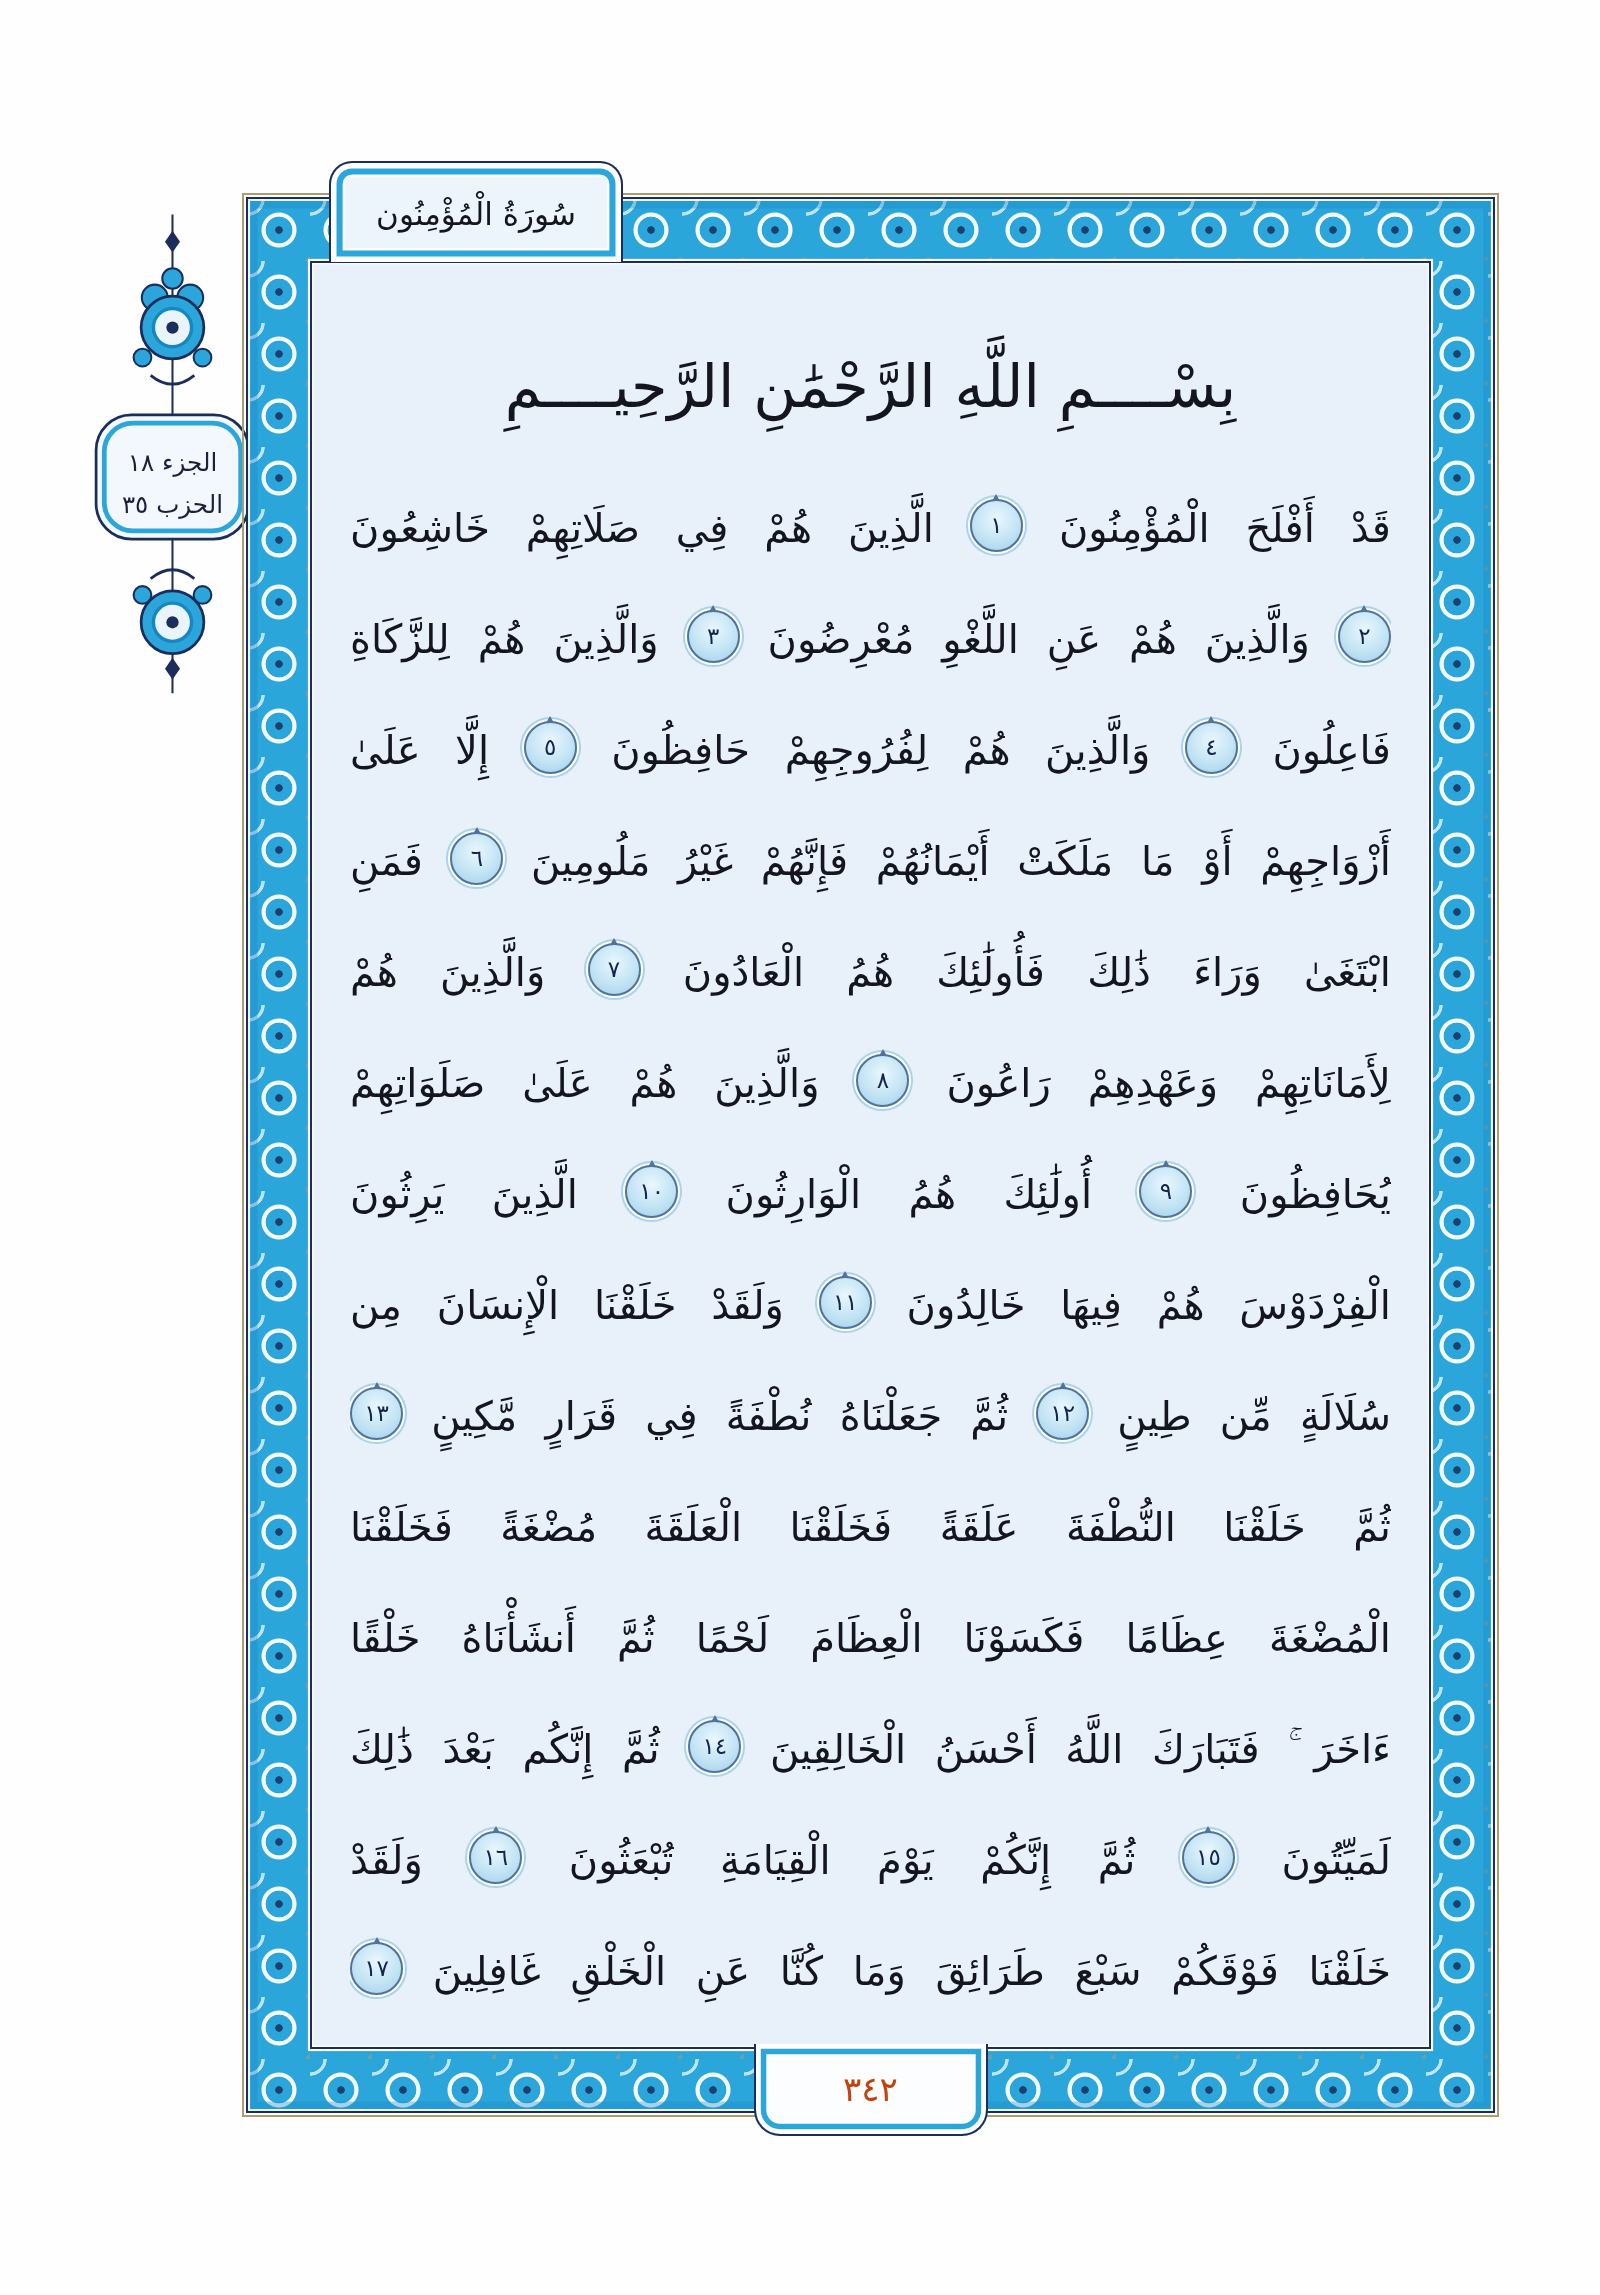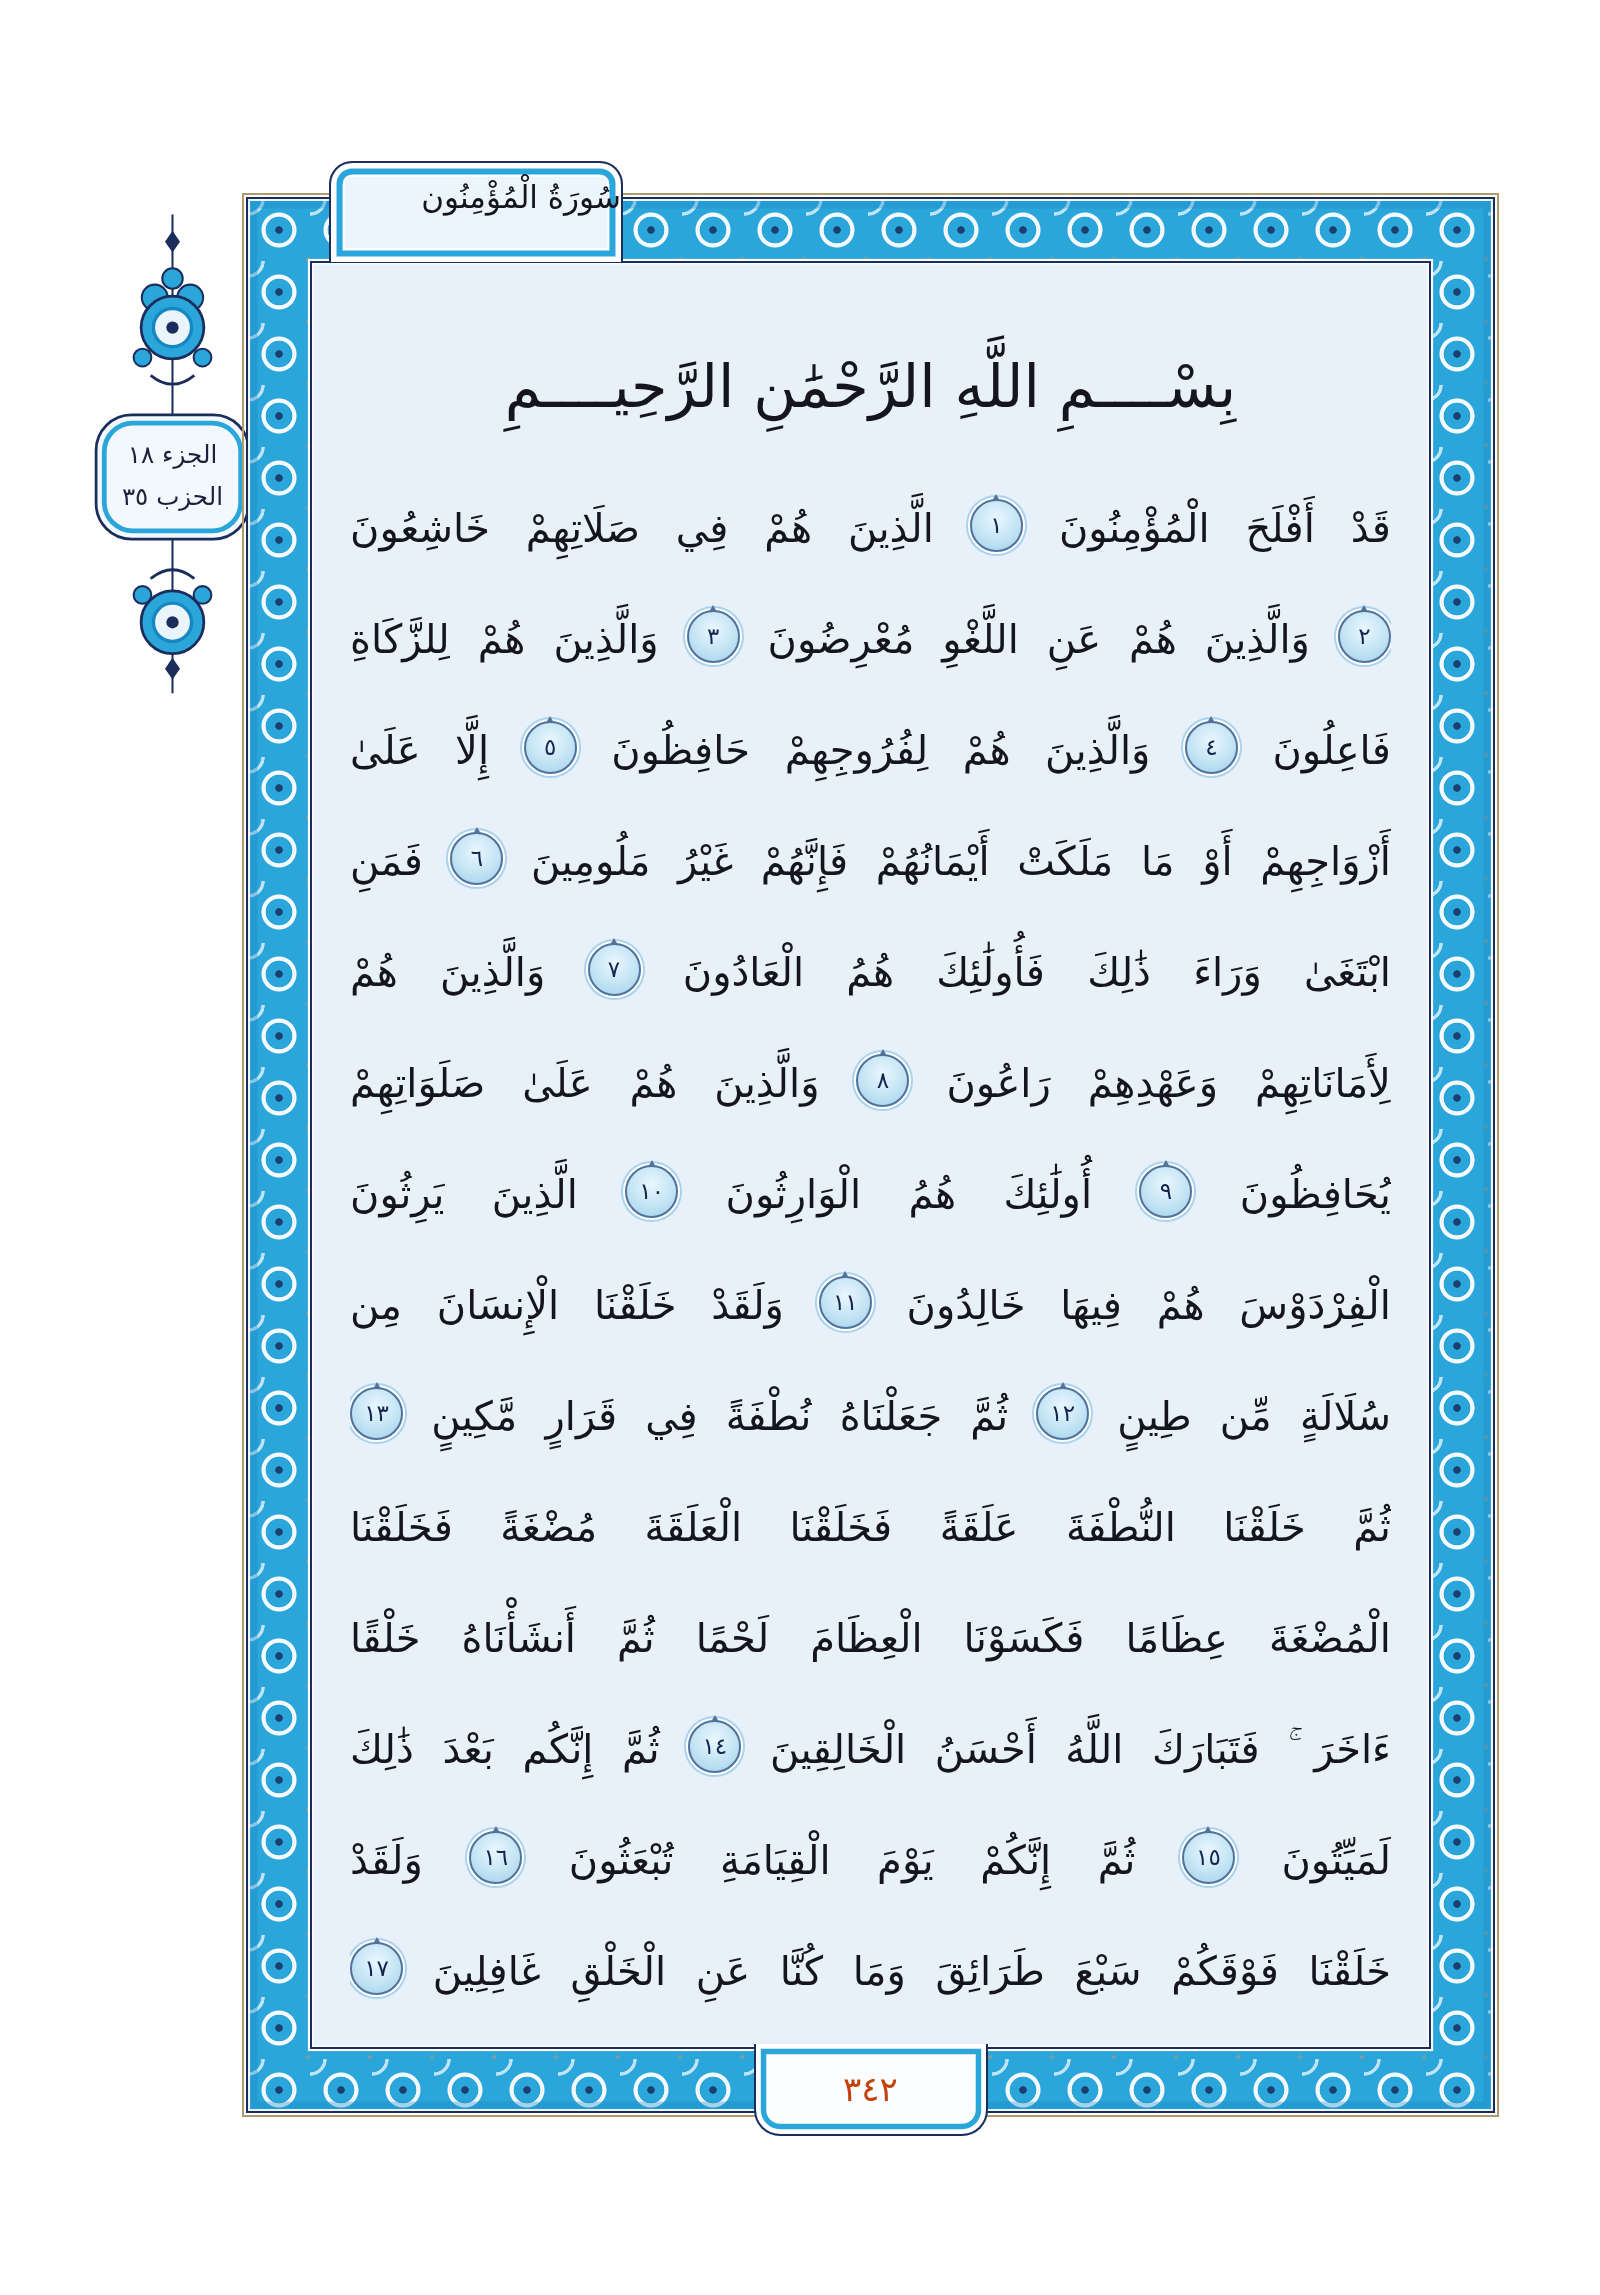--- a/index.html
+++ b/index.html
@@ -17,21 +17,21 @@
   body{
     width:1600px;height:2295px;position:relative;background:#FEFEFE;
     font-family:"DejaVu Sans","Liberation Sans",sans-serif;overflow:hidden;
   }
 
   
   .margin-ornament{position:absolute;left:77px;top:213px;width:191px;height:482px;}
   .margin-ornament svg{position:absolute;inset:0;}
   .margin-text{
     position:absolute;left:0;width:100%;text-align:center;direction:rtl;
-    color:#1A2138;font-size:24.6px;line-height:1.0;
+    color:#1A2138;font-size:24.6px;line-height:1.0;margin-top:8px;
   }
   .margin-text.juz{top:230px;}
   .margin-text.hizb{top:272px;}
 
   
   .frame{
     position:absolute;left:246px;top:197px;width:1249px;height:1916px;
     background-color:var(--band);
     background-image:
       radial-gradient(circle at 50% 50%, transparent 13px, rgba(255,255,255,.95) 13.7px, rgba(255,255,255,.95) 17px, transparent 18px),
@@ -50,22 +50,22 @@
     box-shadow:0 0 0 2.1px #FFFFFF, inset 0 0 0 1.4px rgba(255,255,255,.8);
   }
 
   
   .tab{
     position:absolute;height:101px;top:-38px;z-index:5;
     background:var(--tabfill);
     border:2.7px solid var(--navy);border-bottom:0;
     border-radius:23px 23px 0 0;
     box-shadow:inset 0 0 0 5.5px #FFFFFF, inset 0 0 0 11.6px var(--band), inset 0 0 0 13.7px #FFFFFF;
-    display:flex;align-items:flex-start;
-    padding-top:19px;direction:rtl;
+    display:flex;justify-content:center;align-items:flex-start;
+    padding-top:36px;direction:rtl;
   }
   .tab .tab-label{font-size:31px;color:var(--ink);line-height:1;}
   .tab-surah{left:81px;width:294px;}
   .tab-juz{right:113px;width:374px;}
   .tab-page{
     position:absolute;left:50%;transform:translateX(-50%);bottom:-24.6px;z-index:5;
     width:234px;height:92px;
     background:#FBFDFE;
     border:2.7px solid var(--navy);border-top:0;
     border-radius:0 0 26px 26px;

